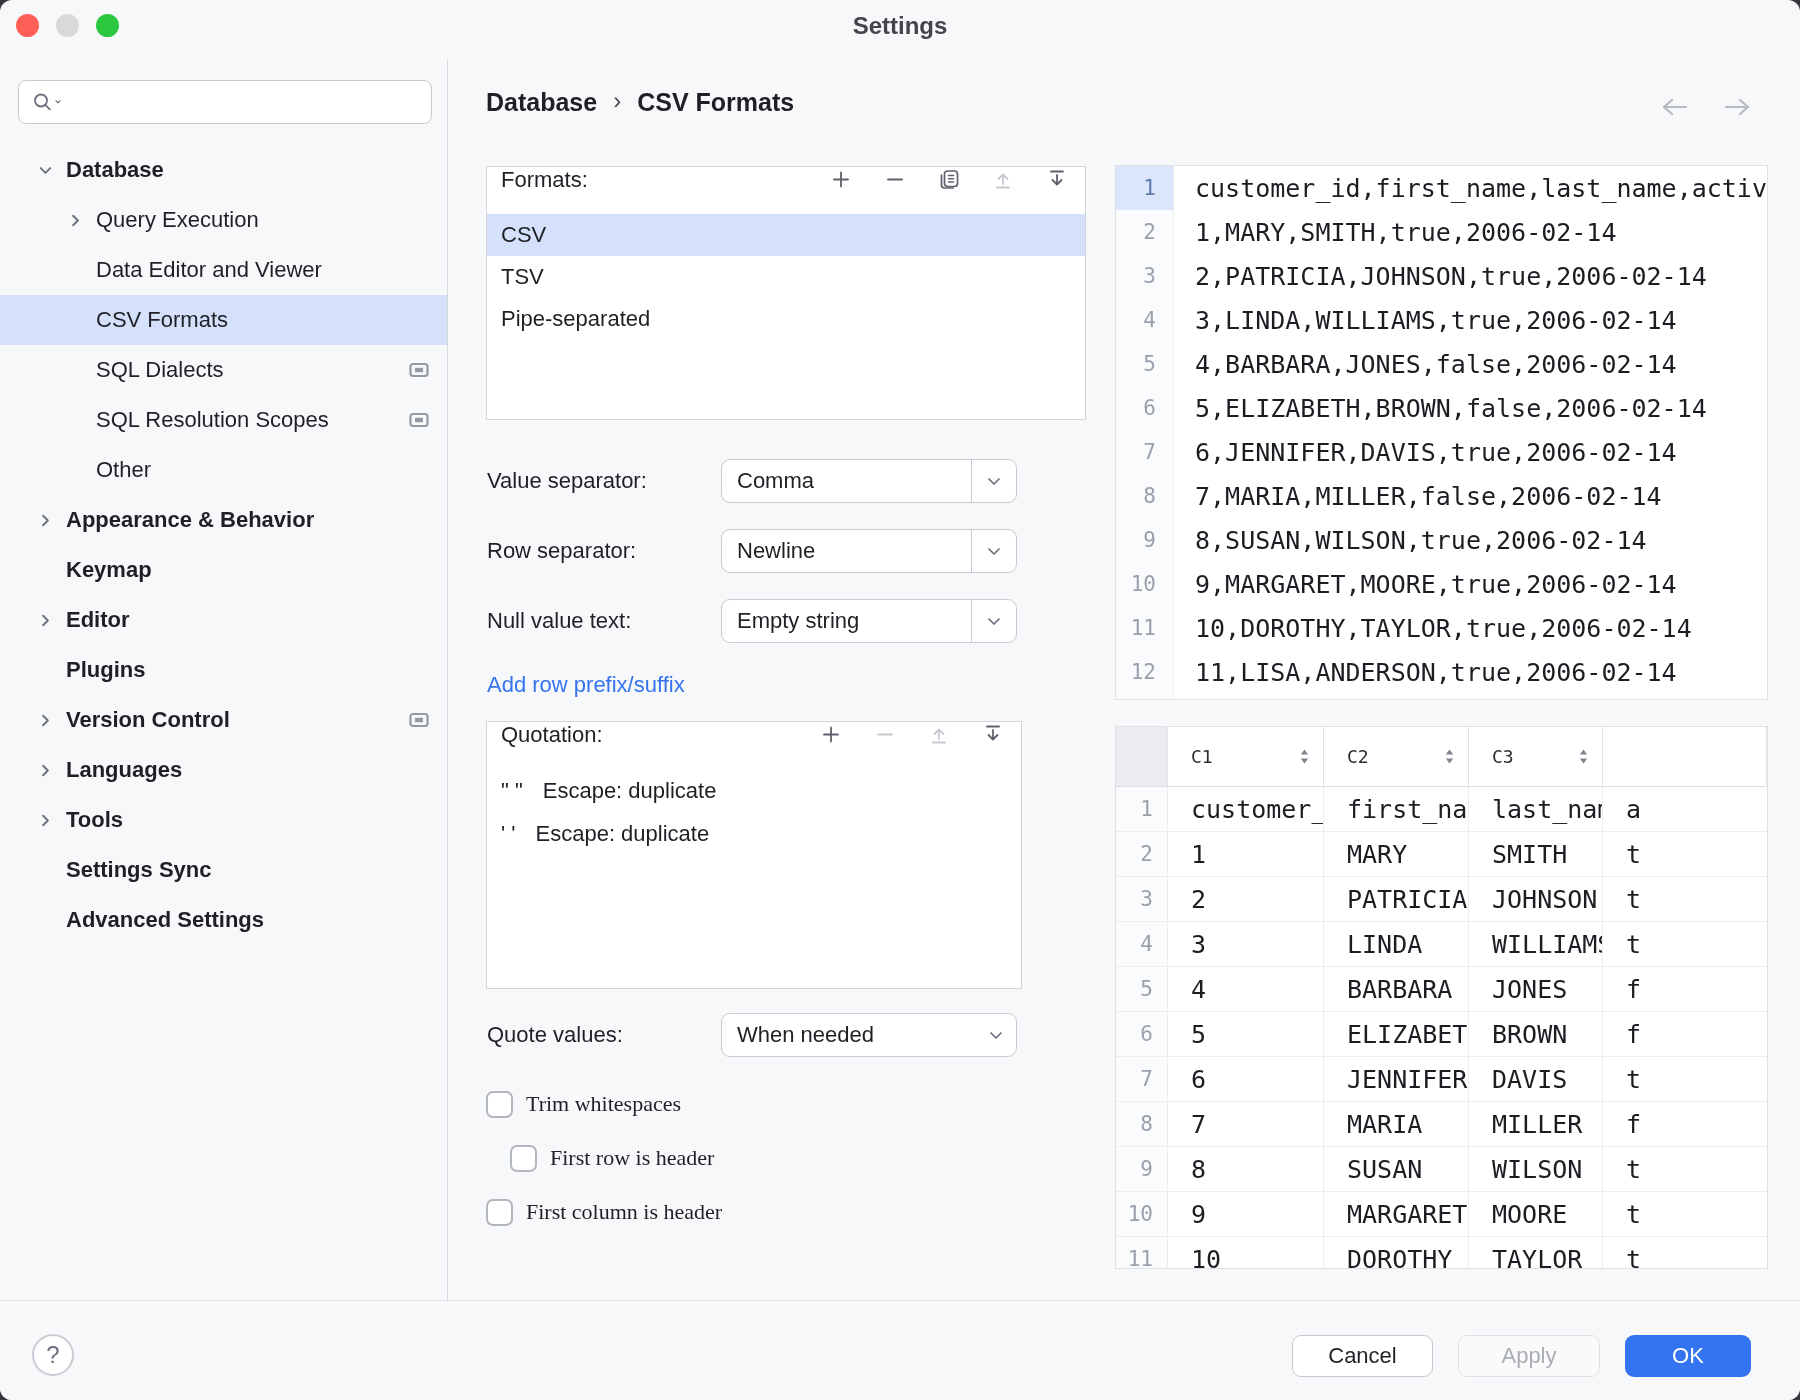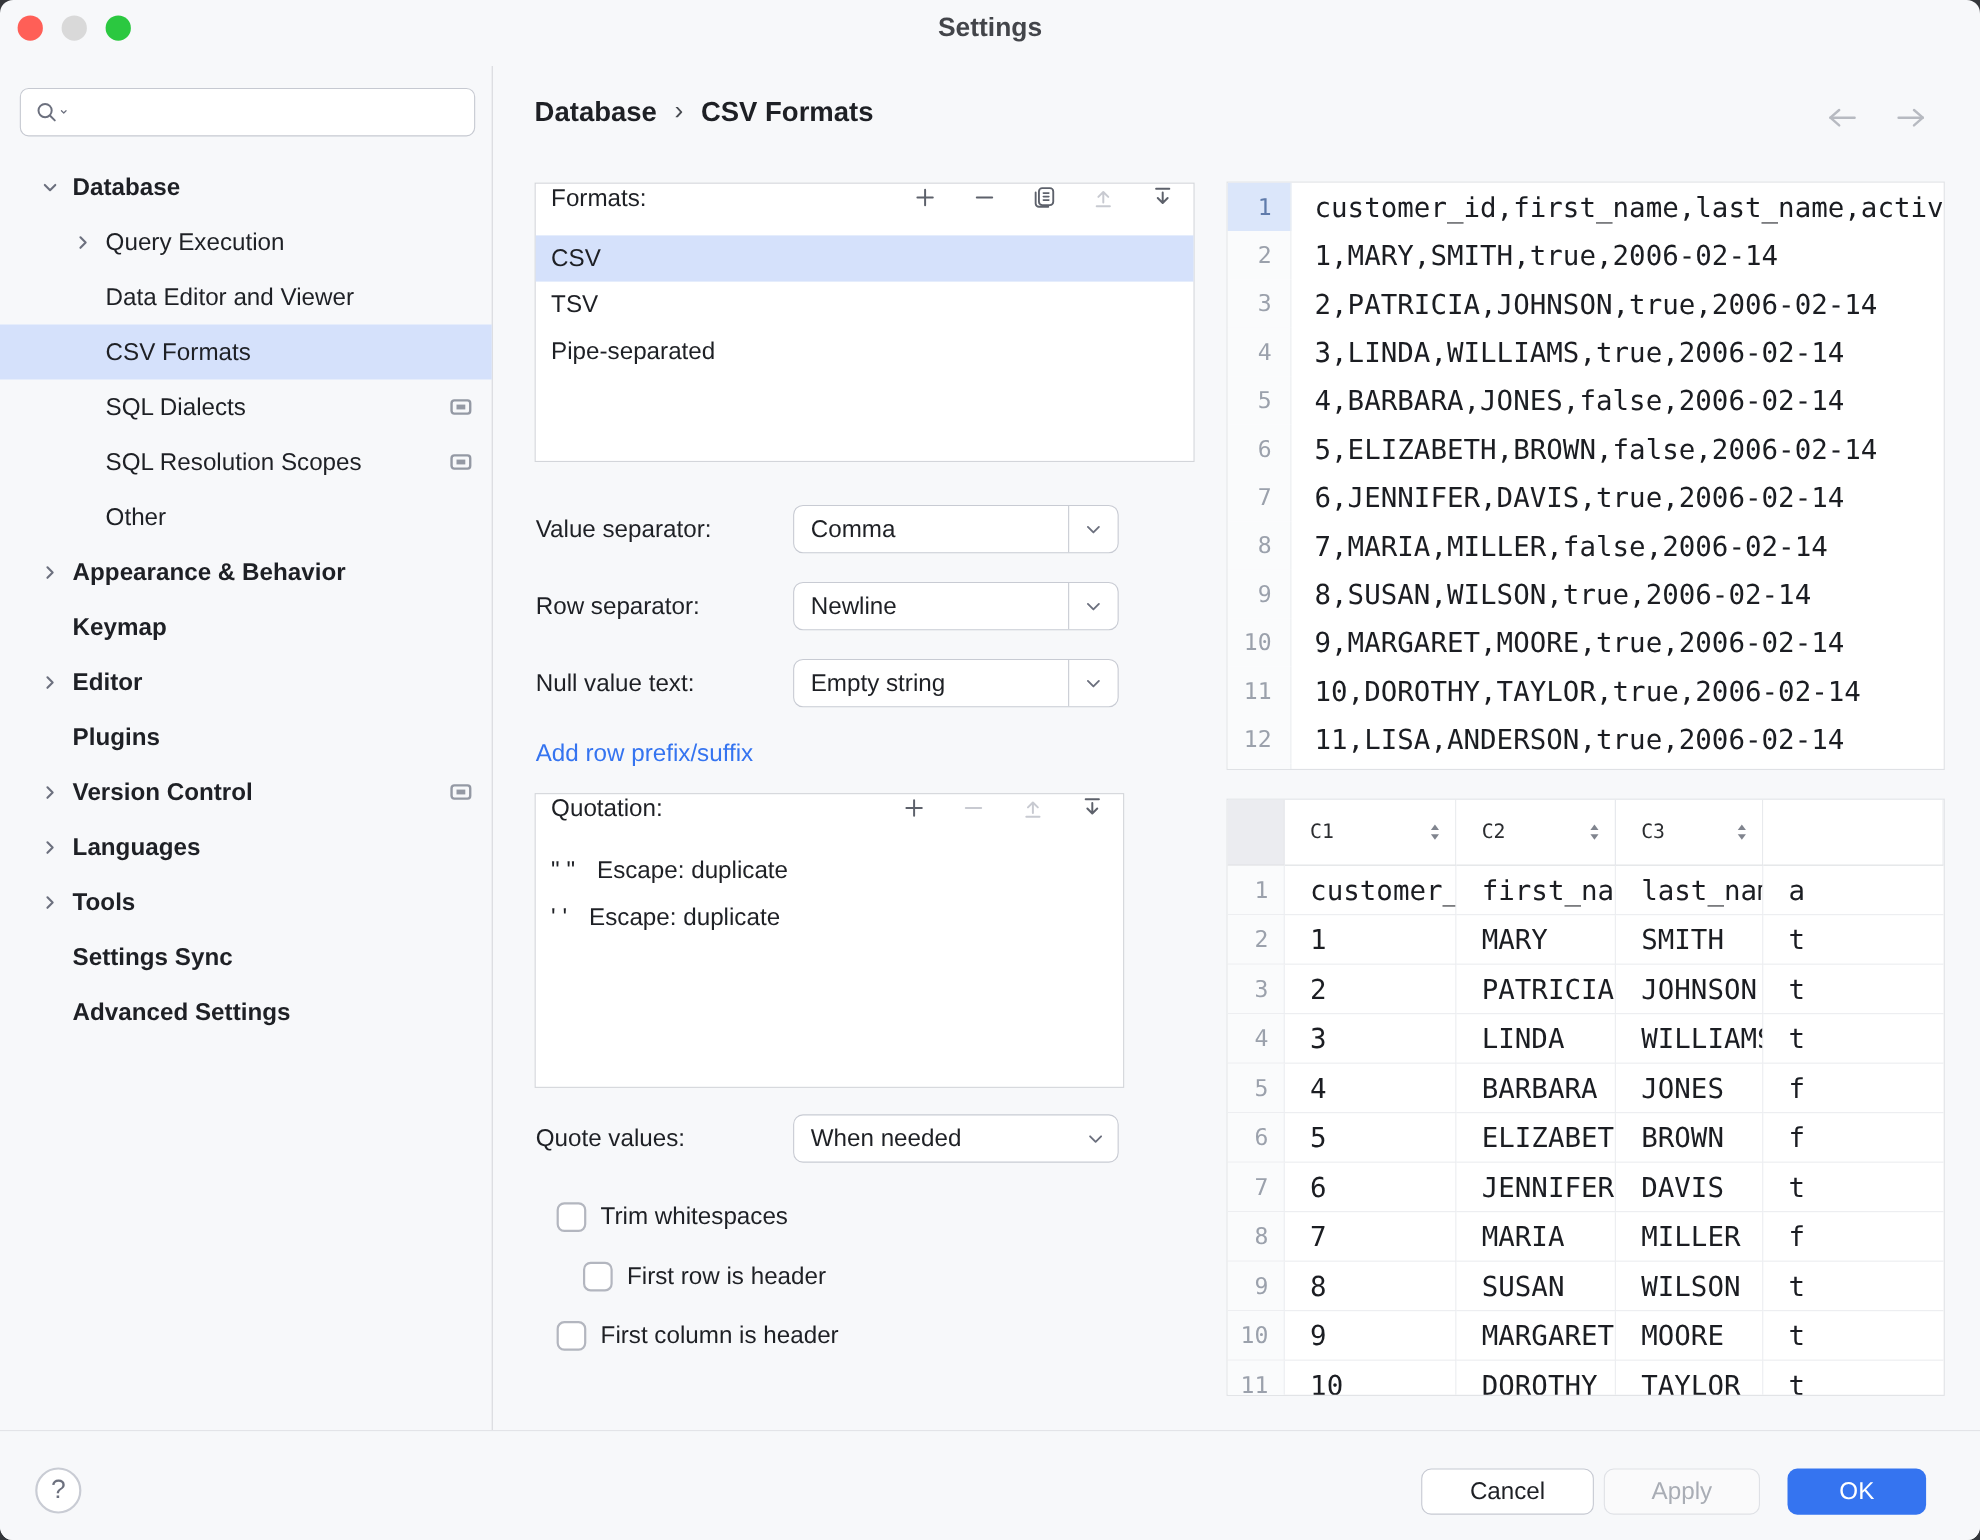--- a/index.html
+++ b/index.html
@@ -39,21 +39,21 @@
   .list-row{height:42px;display:flex;align-items:center;padding:0 14px;font-size:22px;}
   .list-row.selected{background:#d5e1fb;}
   .q-row{height:43px;display:flex;align-items:center;padding:0 14px;font-size:22px;gap:20px;}
   
   .flabel{position:absolute;left:487px;font-size:22px;}
   .combo{position:absolute;left:721px;width:296px;height:44px;background:#fff;border:1px solid #c8cbd3;border-radius:9px;
          display:flex;align-items:center;font-size:22px;padding-left:15px;box-sizing:border-box;}
   .combo .arrow-box{margin-left:auto;width:44px;height:100%;border-left:1px solid #c8cbd3;display:flex;align-items:center;justify-content:center;}
   .combo .arrow-box.noline{border-left:none;width:40px;}
   .link{position:absolute;left:487px;font-size:22px;color:#3574f0;text-decoration:none;cursor:pointer;}
-  .cb-row{position:absolute;left:506px;display:flex;align-items:center;height:30px;}
+  .cb-row{position:absolute;left:486px;display:flex;height:30px;font-family:Liberation Serif, serif;}
   .cb{width:27px;height:27px;border:2px solid #b3b6bf;border-radius:7px;background:#fff;box-sizing:border-box;flex:none;}
   .cb-label{margin-left:13px;font-size:22px;}
   
   #preview{position:absolute;left:1115px;top:165px;width:653px;height:535px;background:#fff;border:1px solid #dfe1e5;
            box-sizing:border-box;overflow:hidden;}
   .pline{display:flex;height:44px;align-items:center;}
   .pnum{width:58px;flex:none;text-align:right;padding-right:17px;box-sizing:border-box;
         font-family:"DejaVu Sans Mono",monospace;font-size:21px;color:#9ba1ac;background:#fafbfc;
         height:100%;display:flex;align-items:center;justify-content:flex-end;border-right:1px solid #eceef1;}
   .pline.current .pnum{background:#dbe6fa;color:#5f7bab;}
@@ -71,21 +71,21 @@
   .gc{height:45px;display:flex;align-items:center;padding-left:23px;font-family:"DejaVu Sans Mono",monospace;font-size:25px;
       color:#1b1d22;border-right:1px solid #ebedf0;border-bottom:1px solid #ebedf0;box-sizing:border-box;white-space:pre;overflow:hidden;}
   .gc.num{padding-left:0;padding-right:14px;justify-content:flex-end;font-size:21px;color:#9ba1ac;background:#fafbfc;}
   .gc.last{border-right:none;}
   
   .footer{position:absolute;left:0;right:0;bottom:0;height:99px;border-top:1px solid #e3e4e8;background:#f7f8fa;}
   .help{position:absolute;left:32px;top:1334px;width:42px;height:42px;border-radius:50%;border:2px solid #c9ccd4;background:#fff;
         box-sizing:border-box;display:flex;align-items:center;justify-content:center;font-size:24px;color:#6c707e;}
   .btn{position:absolute;top:1335px;height:42px;border-radius:9px;font-size:22px;display:flex;align-items:center;
        justify-content:center;box-sizing:border-box;font-family:inherit;cursor:default;}
-  #btn-cancel{left:1292px;width:157px;background:#fff;border:1px solid #c6c9d2;color:#1e2025;}
+  #btn-cancel{left:1292px;width:141px;background:#fff;border:1px solid #c6c9d2;color:#1e2025;}
   #btn-apply{left:1458px;width:142px;background:#fafafb;border:1px solid #dfe1e6;color:#a9adb5;}
   #btn-ok{left:1625px;width:126px;background:#3574f0;border:none;color:#fff;}
 </style>
 </head>
 <body>
 
 <div class="window">
 
   <div class="traffic">
     <span class="light" style="background: rgb(255, 95, 87);"></span>

